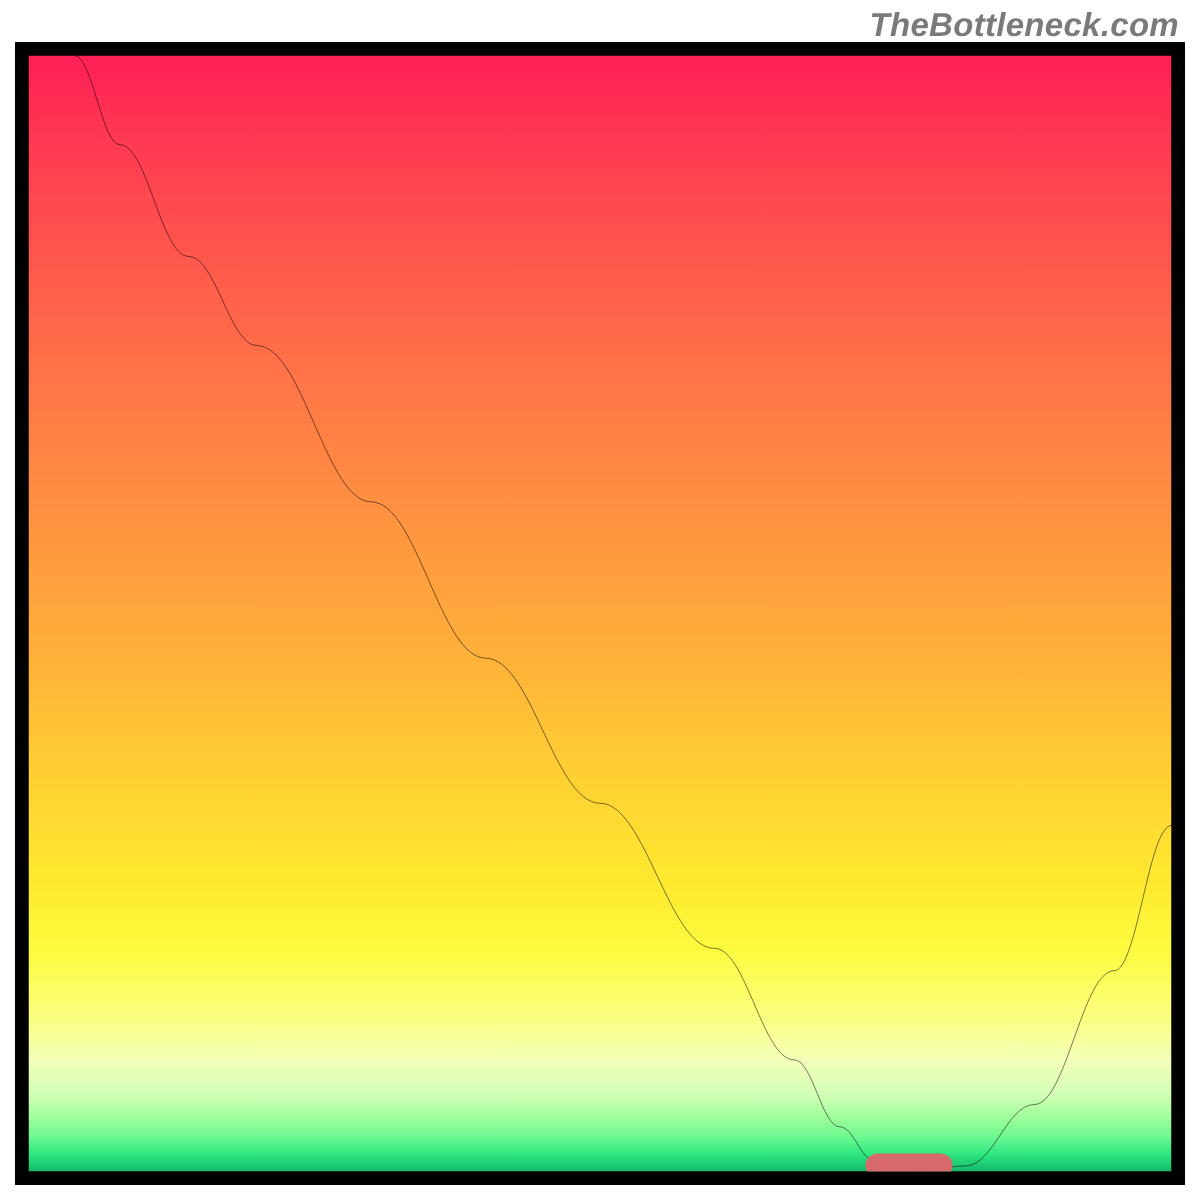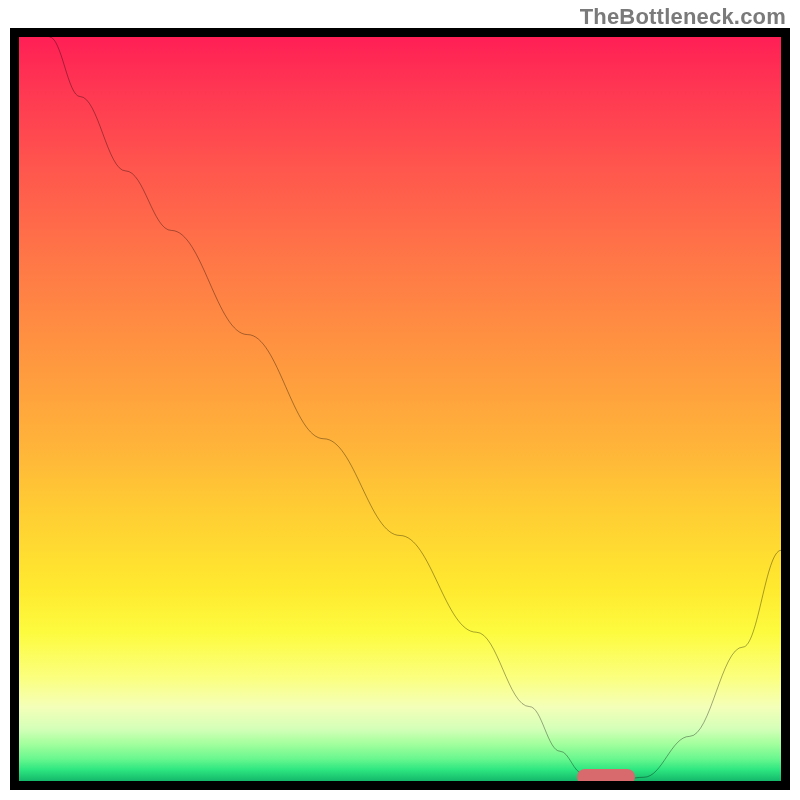--- a/index.html
+++ b/index.html
@@ -8,20 +8,21 @@
     width: 800px;
     height: 800px;
     background: #ffffff;
     font-family: Arial, Helvetica, sans-serif;
     overflow: hidden;
   }
   .stage {
     position: relative;
     width: 800px;
     height: 572px;
+    font-style: italic;
   }
   .watermark {
     position: absolute;
     top: 4px;
     right: 14px;
     font-size: 22px;
     font-weight: 600;
     color: #7a7a7a;
     letter-spacing: 0.2px;
   }

